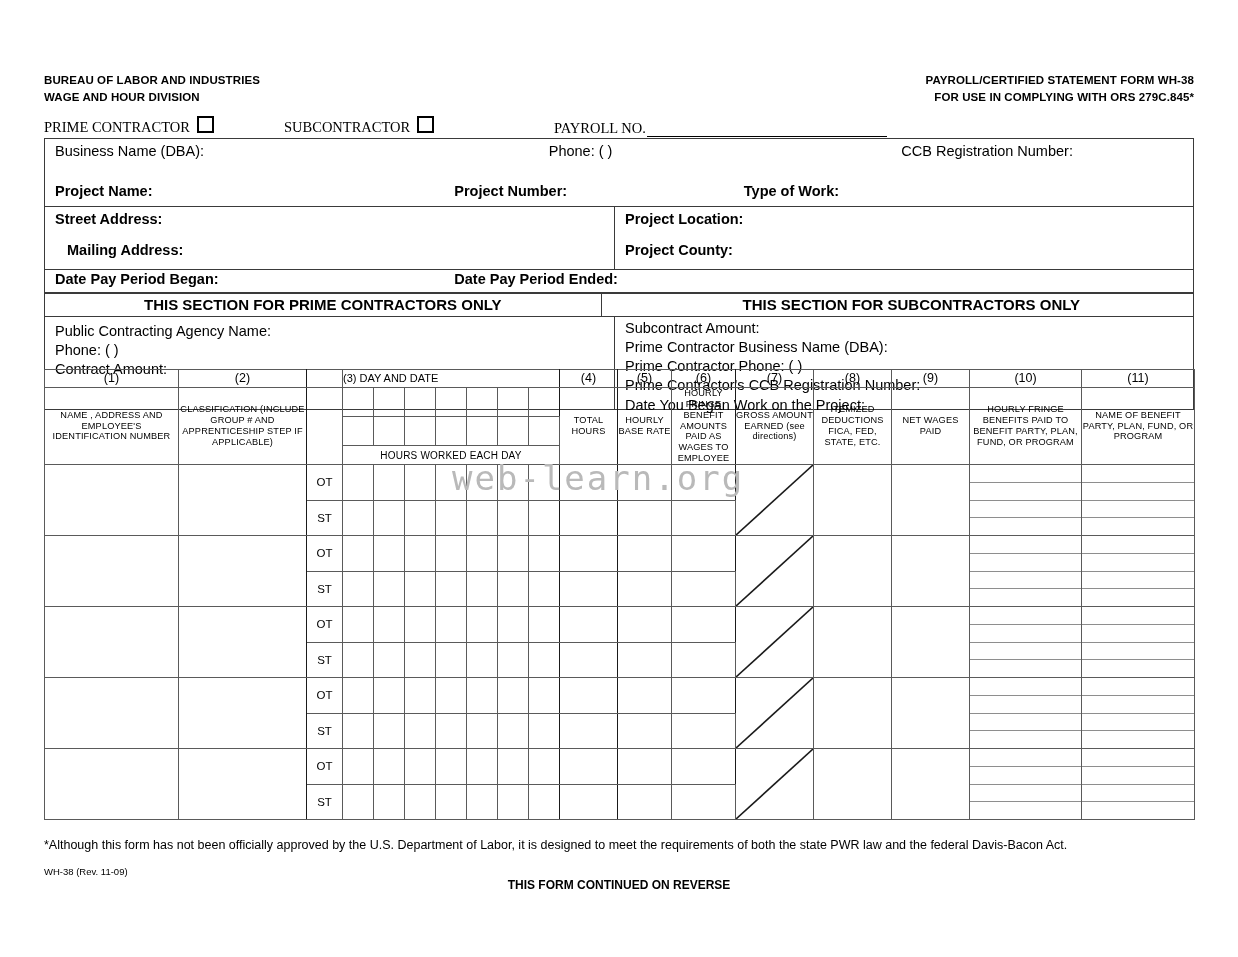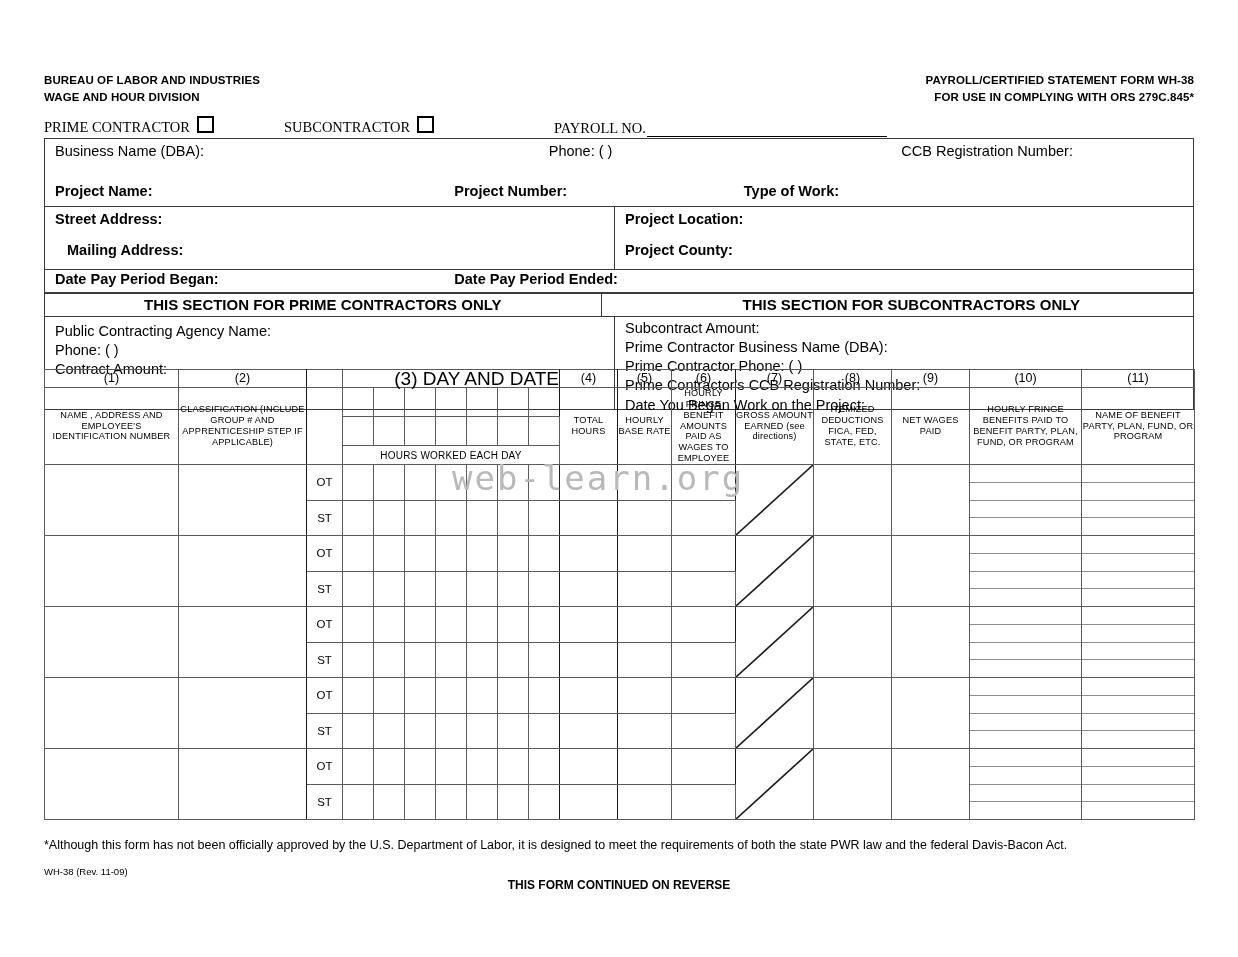--- a/index.html
+++ b/index.html
@@ -122,22 +122,22 @@
   }
   .colhdr {
     text-align: center;
     font-size: 9.2px;
     font-weight: bold;
     line-height: 1.18;
     padding: 2px 1px;
     letter-spacing: .15px;
   }
   .dayhdr {
-    text-align: right;
-    font-size: 19px;
+    text-align: left;
+    font-size: 11px;
     font-weight: bold;
     height: 17px;
     line-height: 17px;
   }
   .hwed {
     text-align: center;
     font-size: 10px;
     font-weight: bold;
     height: 15px;
     line-height: 15px;

